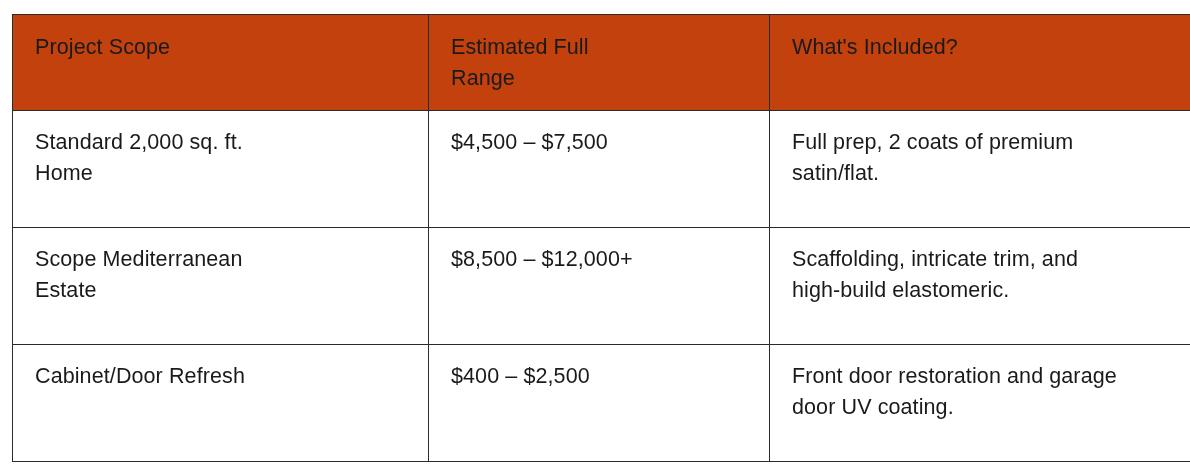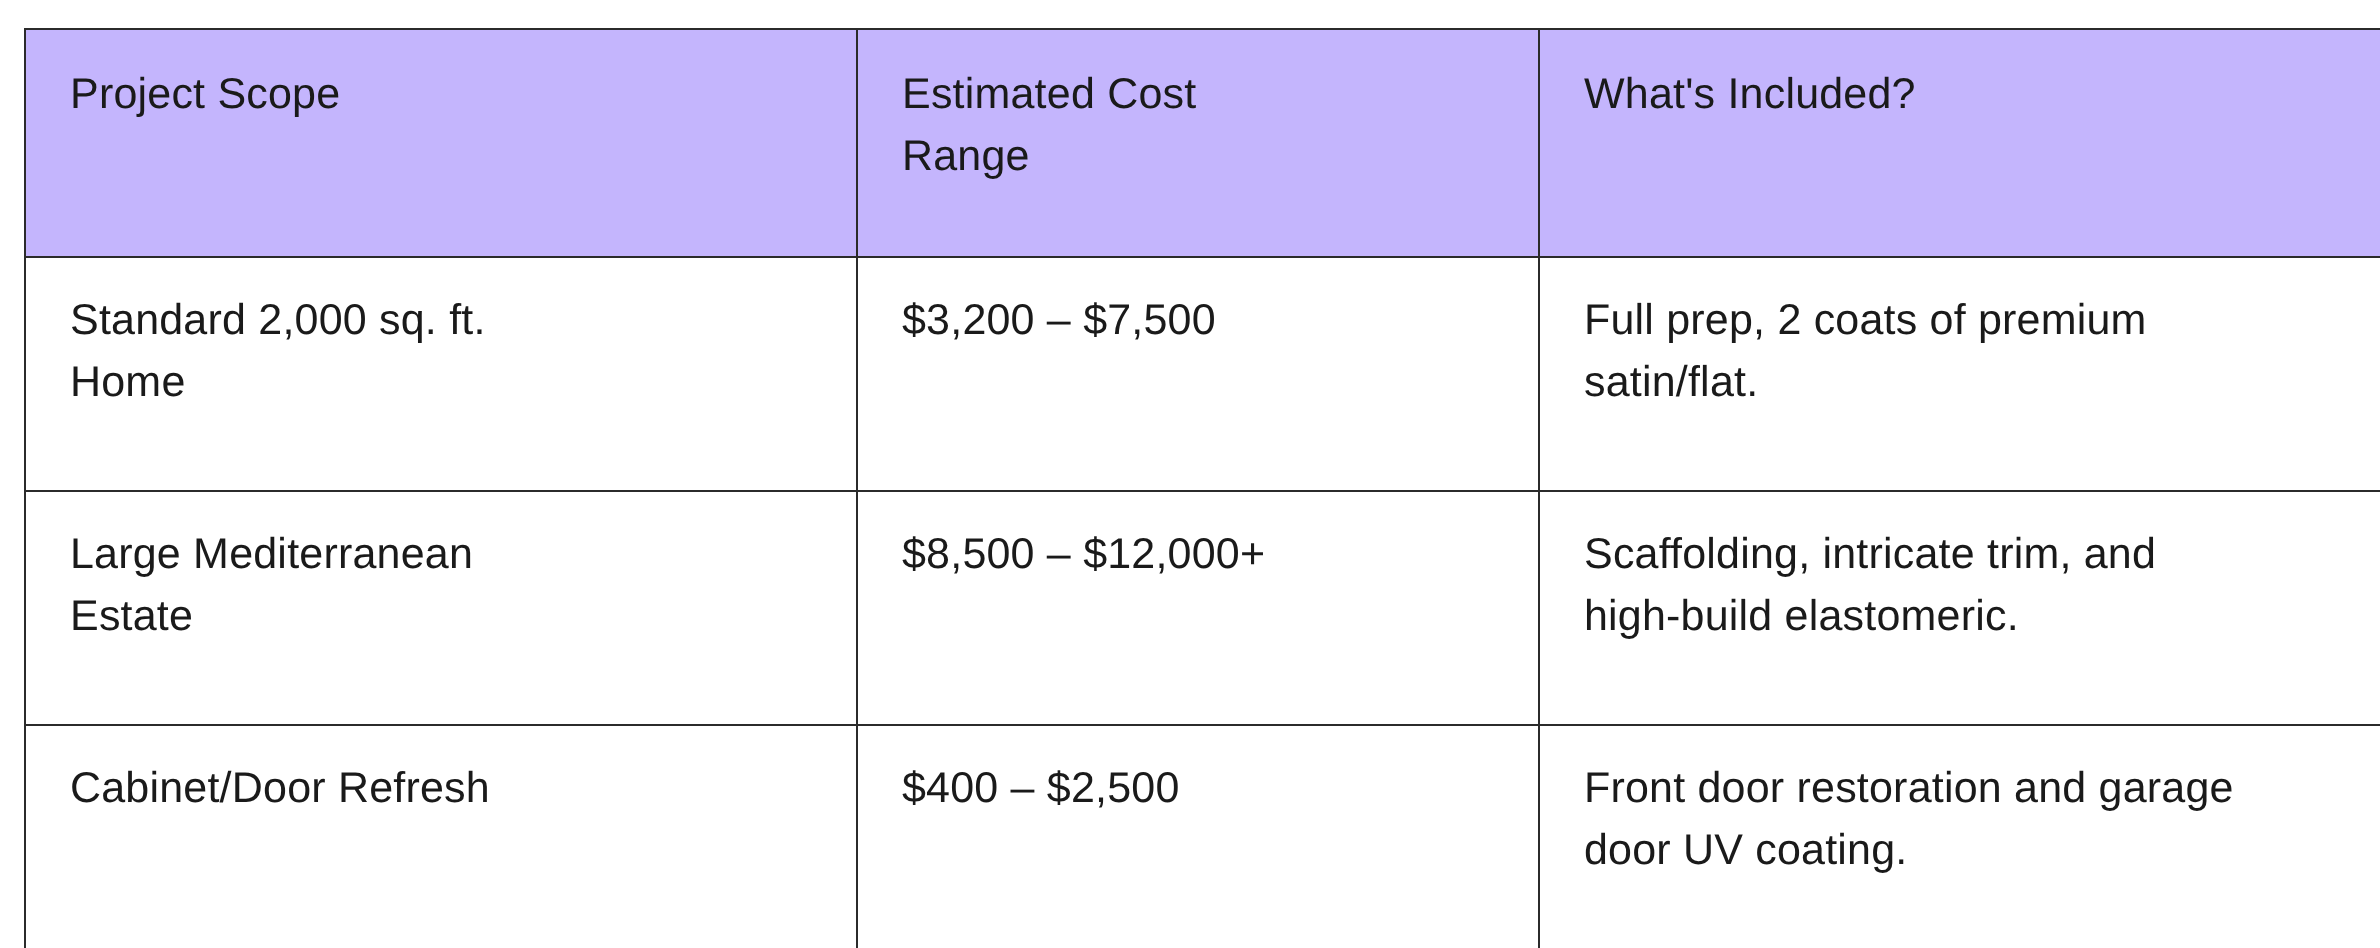--- a/index.html
+++ b/index.html
@@ -32,23 +32,23 @@
     border: 1px solid #2b2b2b;
     vertical-align: top;
     text-align: left;
     font-weight: normal;
     font-size: 21.5px;
     line-height: 1.42;
     letter-spacing: 0.1px;
     padding: 16px 18px 18px 22px;
   }
   table.cost-table thead th {
-    background: #c4b5fd;
+    background: #c2410c;
     padding-top: 17px;
-    padding-bottom: 22px;
+    padding-bottom: 4px;
     height: 74px;
   }
   table.cost-table tbody td {
     height: 82px;
     margin-top: 28px;
   }
   .col-scope { width: 375px; }
   .col-cost  { width: 300px; }
   .col-incl  { width: 491px; }
   .cell-text {
@@ -60,45 +60,45 @@
 <body>
 
 <div class="page">
   <table class="cost-table">
     <thead>
       <tr>
         <th class="col-scope">
           <span class="cell-text">Project Scope</span>
         </th>
         <th class="col-cost">
-          <span class="cell-text">Estimated Cost
+          <span class="cell-text">Estimated Full
 Range</span>
         </th>
         <th class="col-incl">
           <span class="cell-text">What's Included?</span>
         </th>
       </tr>
     </thead>
     <tbody>
       <tr>
         <td class="col-scope">
           <span class="cell-text">Standard 2,000 sq. ft.
 Home</span>
         </td>
         <td class="col-cost">
-          <span class="cell-text">$3,200 – $7,500</span>
+          <span class="cell-text">$4,500 – $7,500</span>
         </td>
         <td class="col-incl">
           <span class="cell-text">Full prep, 2 coats of premium
 satin/flat.</span>
         </td>
       </tr>
       <tr>
         <td class="col-scope">
-          <span class="cell-text">Large Mediterranean
+          <span class="cell-text">Scope Mediterranean
 Estate</span>
         </td>
         <td class="col-cost">
           <span class="cell-text">$8,500 – $12,000+</span>
         </td>
         <td class="col-incl">
           <span class="cell-text">Scaffolding, intricate trim, and
 high-build elastomeric.</span>
         </td>
       </tr>

